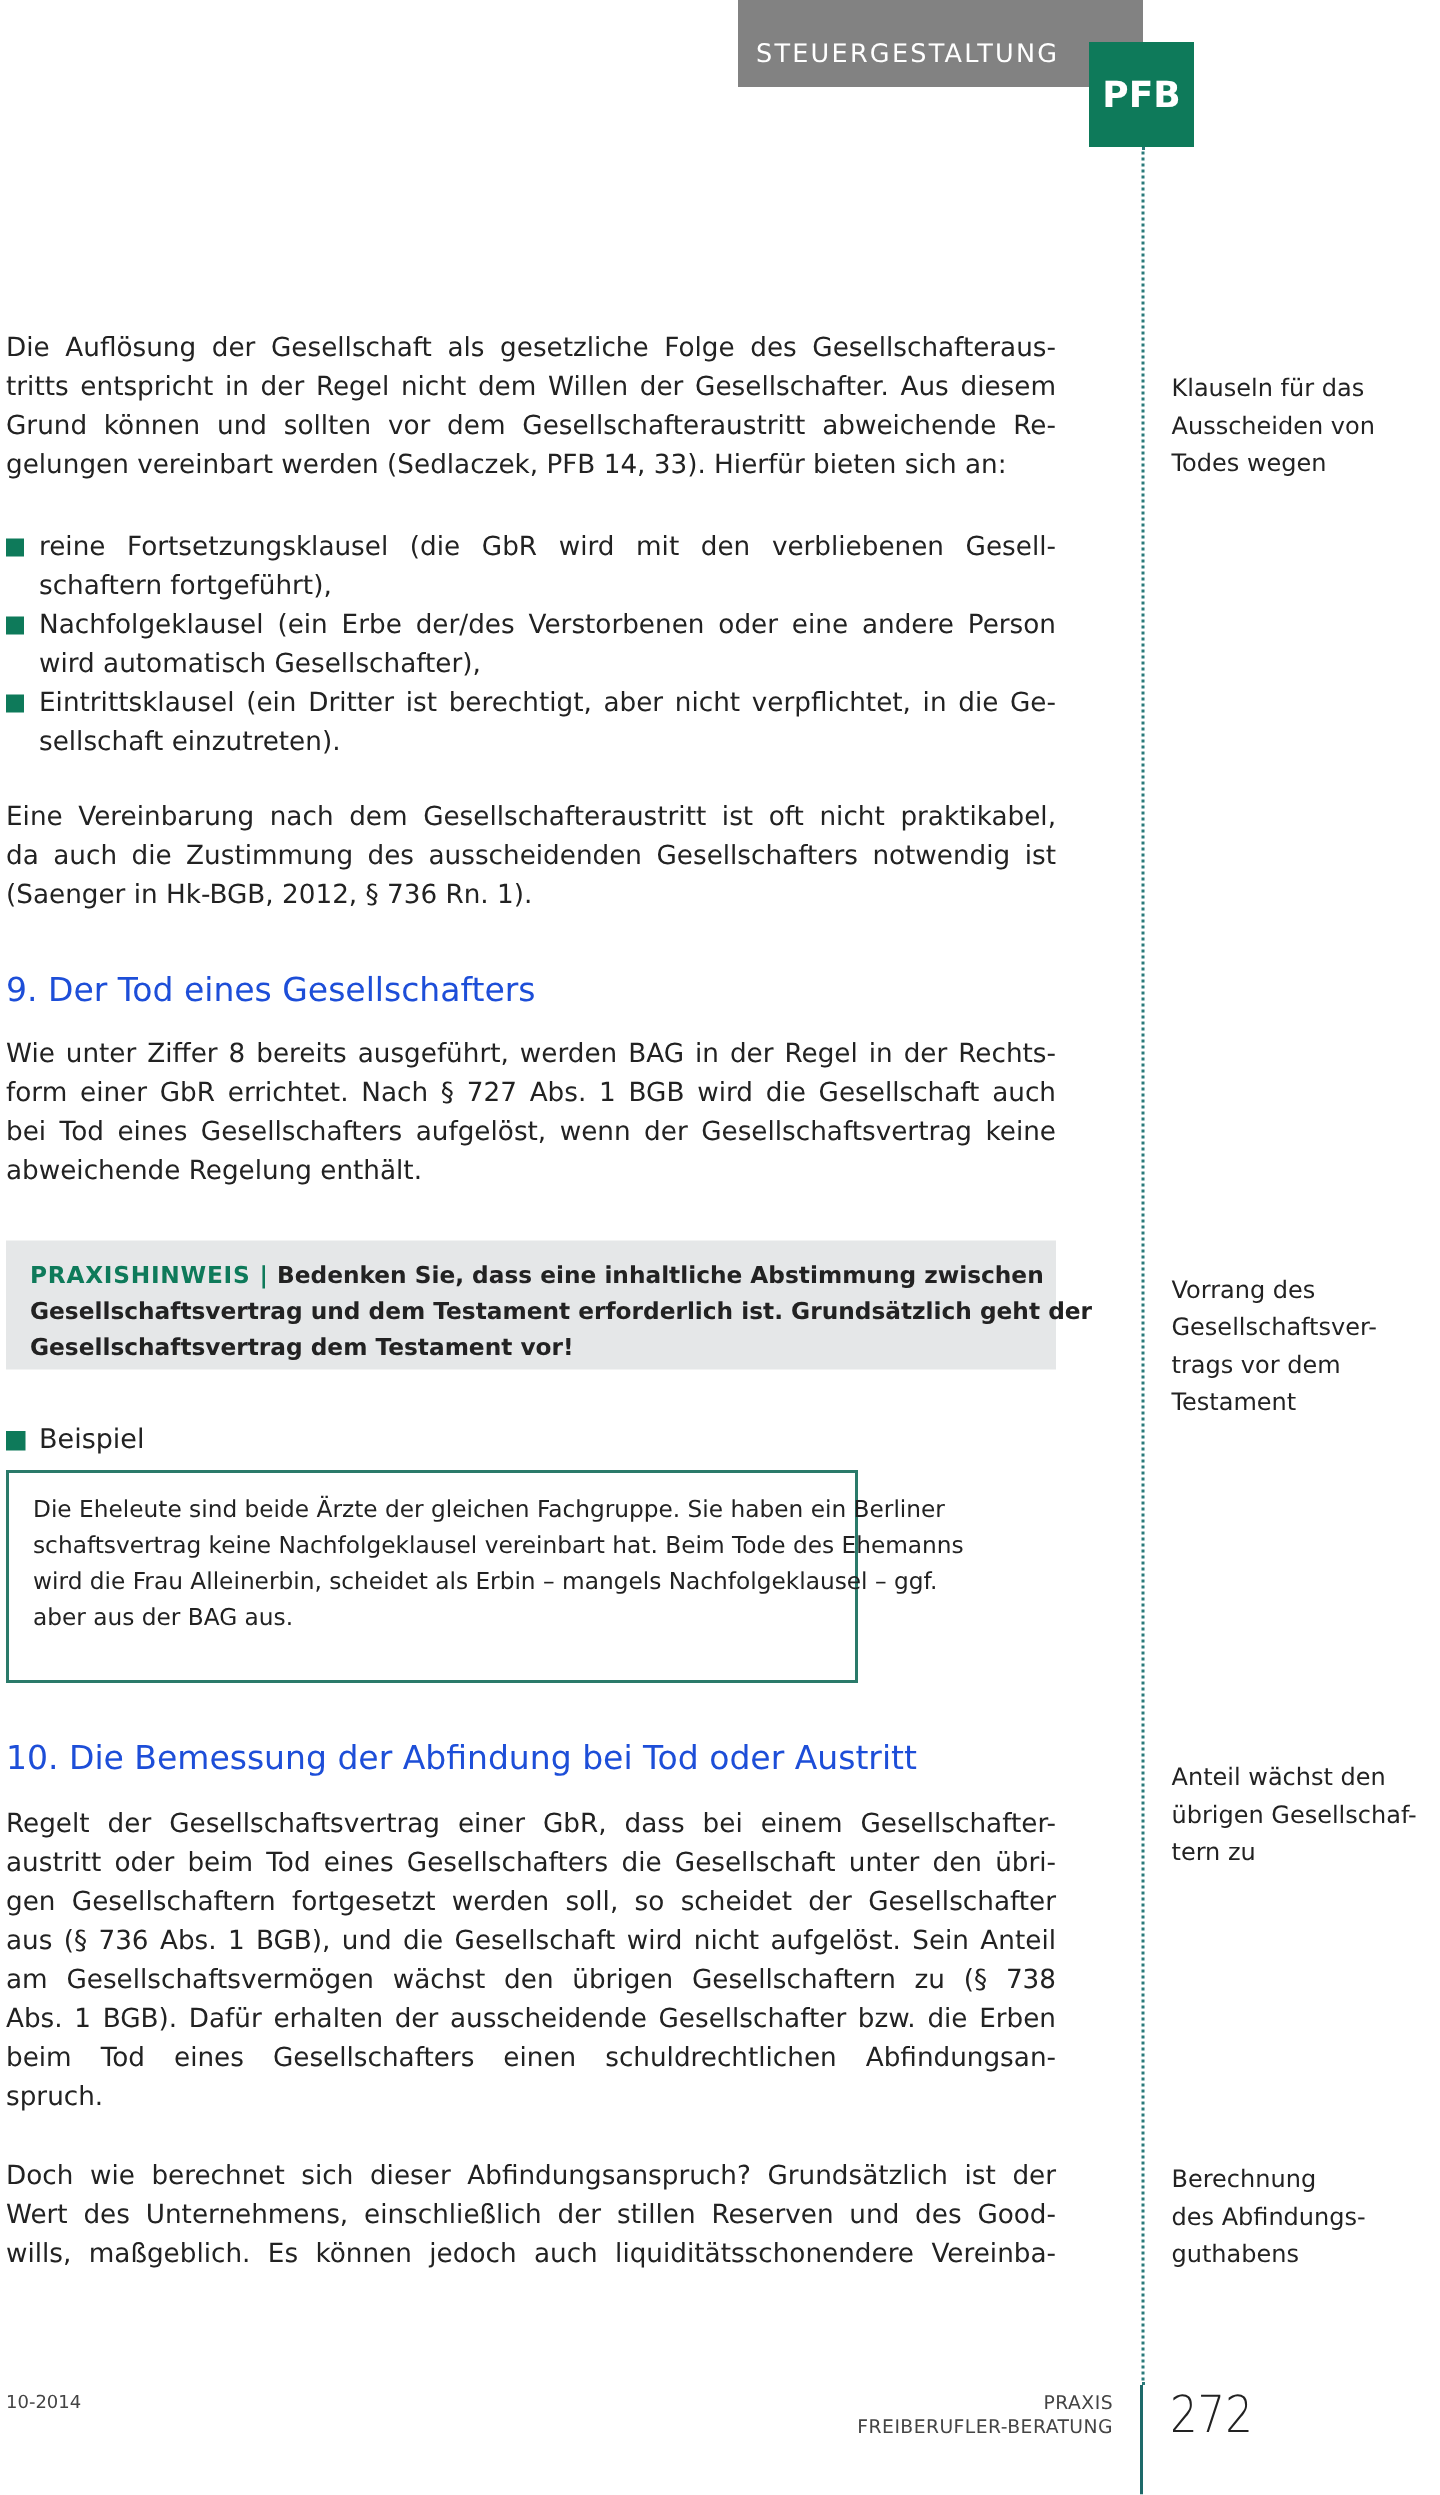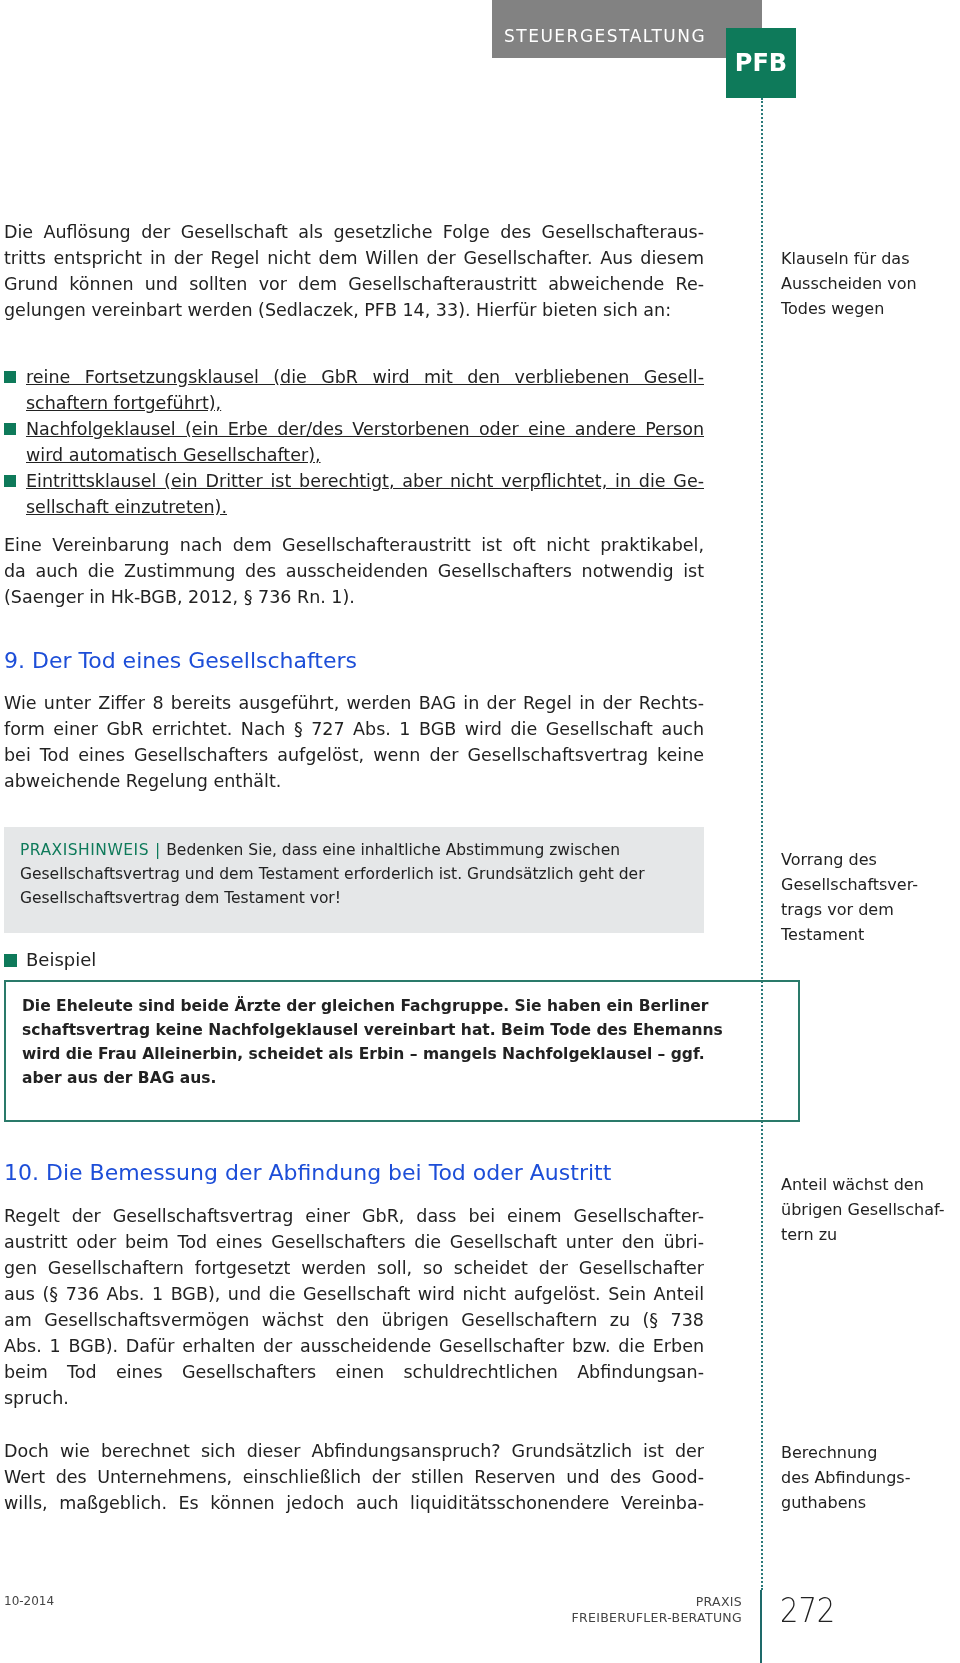--- a/index.html
+++ b/index.html
@@ -47,38 +47,38 @@
     .bullet-sq {
       position: absolute; left: 0; top: 7px; width: 12px; height: 12px;
       background: #0e7a5a;
     }
     .section-heading {
       position: absolute; left: 4px;
       color: #1d4ed8; font-size: 22px; line-height: 30px;
       font-family: "DejaVu Sans", sans-serif;
     }
     .hint-box {
-      position: absolute; left: 4px; top: 827px; width: 700px; height: 106px;
+      position: absolute; left: 4px; top: 827px; width: 700px; height: 86px;
       background: #e5e7e8;
       padding: 11px 16px;
-      font-size: 15.5px; line-height: 24px; color: #222222;
+      font-size: 15.5px; line-height: 24px; color: #222222; font-weight: bold;
     }
     .hint-label { color: #0e7a5a; letter-spacing: 0.5px; }
     .hint-sep { color: #0e7a5a; padding: 0 6px; }
     .example-title {
       position: absolute; left: 4px; top: 947px;
       font-size: 18px; line-height: 26px; color: #222222;
       padding-left: 22px;
     }
     .example-title .bullet-sq { top: 7px; width: 13px; height: 13px; }
     .example-box {
-      position: absolute; left: 4px; top: 980px; width: 796px; height: 142px;
+      position: absolute; left: 4px; top: 980px; width: 568px; height: 142px;
       border: 2px solid #2a7a6a;
       padding: 12px 16px;
-      font-size: 15.5px; line-height: 24px; color: #222222; font-weight: bold;
+      font-size: 15.5px; line-height: 24px; color: #222222;
     }
     .footer-date {
       position: absolute; left: 4px; top: 1594px;
       font-size: 12px; color: #444444;
     }
     .footer-pub {
       position: absolute; left: 540px; top: 1594px; width: 202px;
       font-size: 12.5px; line-height: 16px; color: #444444; text-align: right;
       letter-spacing: 0.3px;
     }
@@ -104,21 +104,21 @@
   <span class="line just">tritts entspricht in der Regel nicht dem Willen der Gesellschafter. Aus diesem</span>
   <span class="line just">Grund können und sollten vor dem Gesellschafteraustritt abweichende Re-</span>
   <span class="line">gelungen vereinbart werden (Sedlaczek, PFB 14, 33). Hierfür bieten sich an:</span>
 </div>
 <div class="margin-note" style="top: 246px;">
   <span class="line">Klauseln für das</span>
   <span class="line">Ausscheiden von</span>
   <span class="line">Todes wegen</span>
 </div>
 
-<div class="main-col" style="top: 364px; text-decoration: underline;">
+<div class="main-col" style="top: 352px;">
   <ul class="bullet-list">
     <li class="bullet-item">
       <span class="bullet-sq"></span>
       <span class="line just">reine Fortsetzungsklausel (die GbR wird mit den verbliebenen Gesell-</span>
       <span class="line">schaftern fortgeführt),</span>
     </li>
     <li class="bullet-item">
       <span class="bullet-sq"></span>
       <span class="line just">Nachfolgeklausel (ein Erbe der/des Verstorbenen oder eine andere Person</span>
       <span class="line">wird automatisch Gesellschafter),</span>

